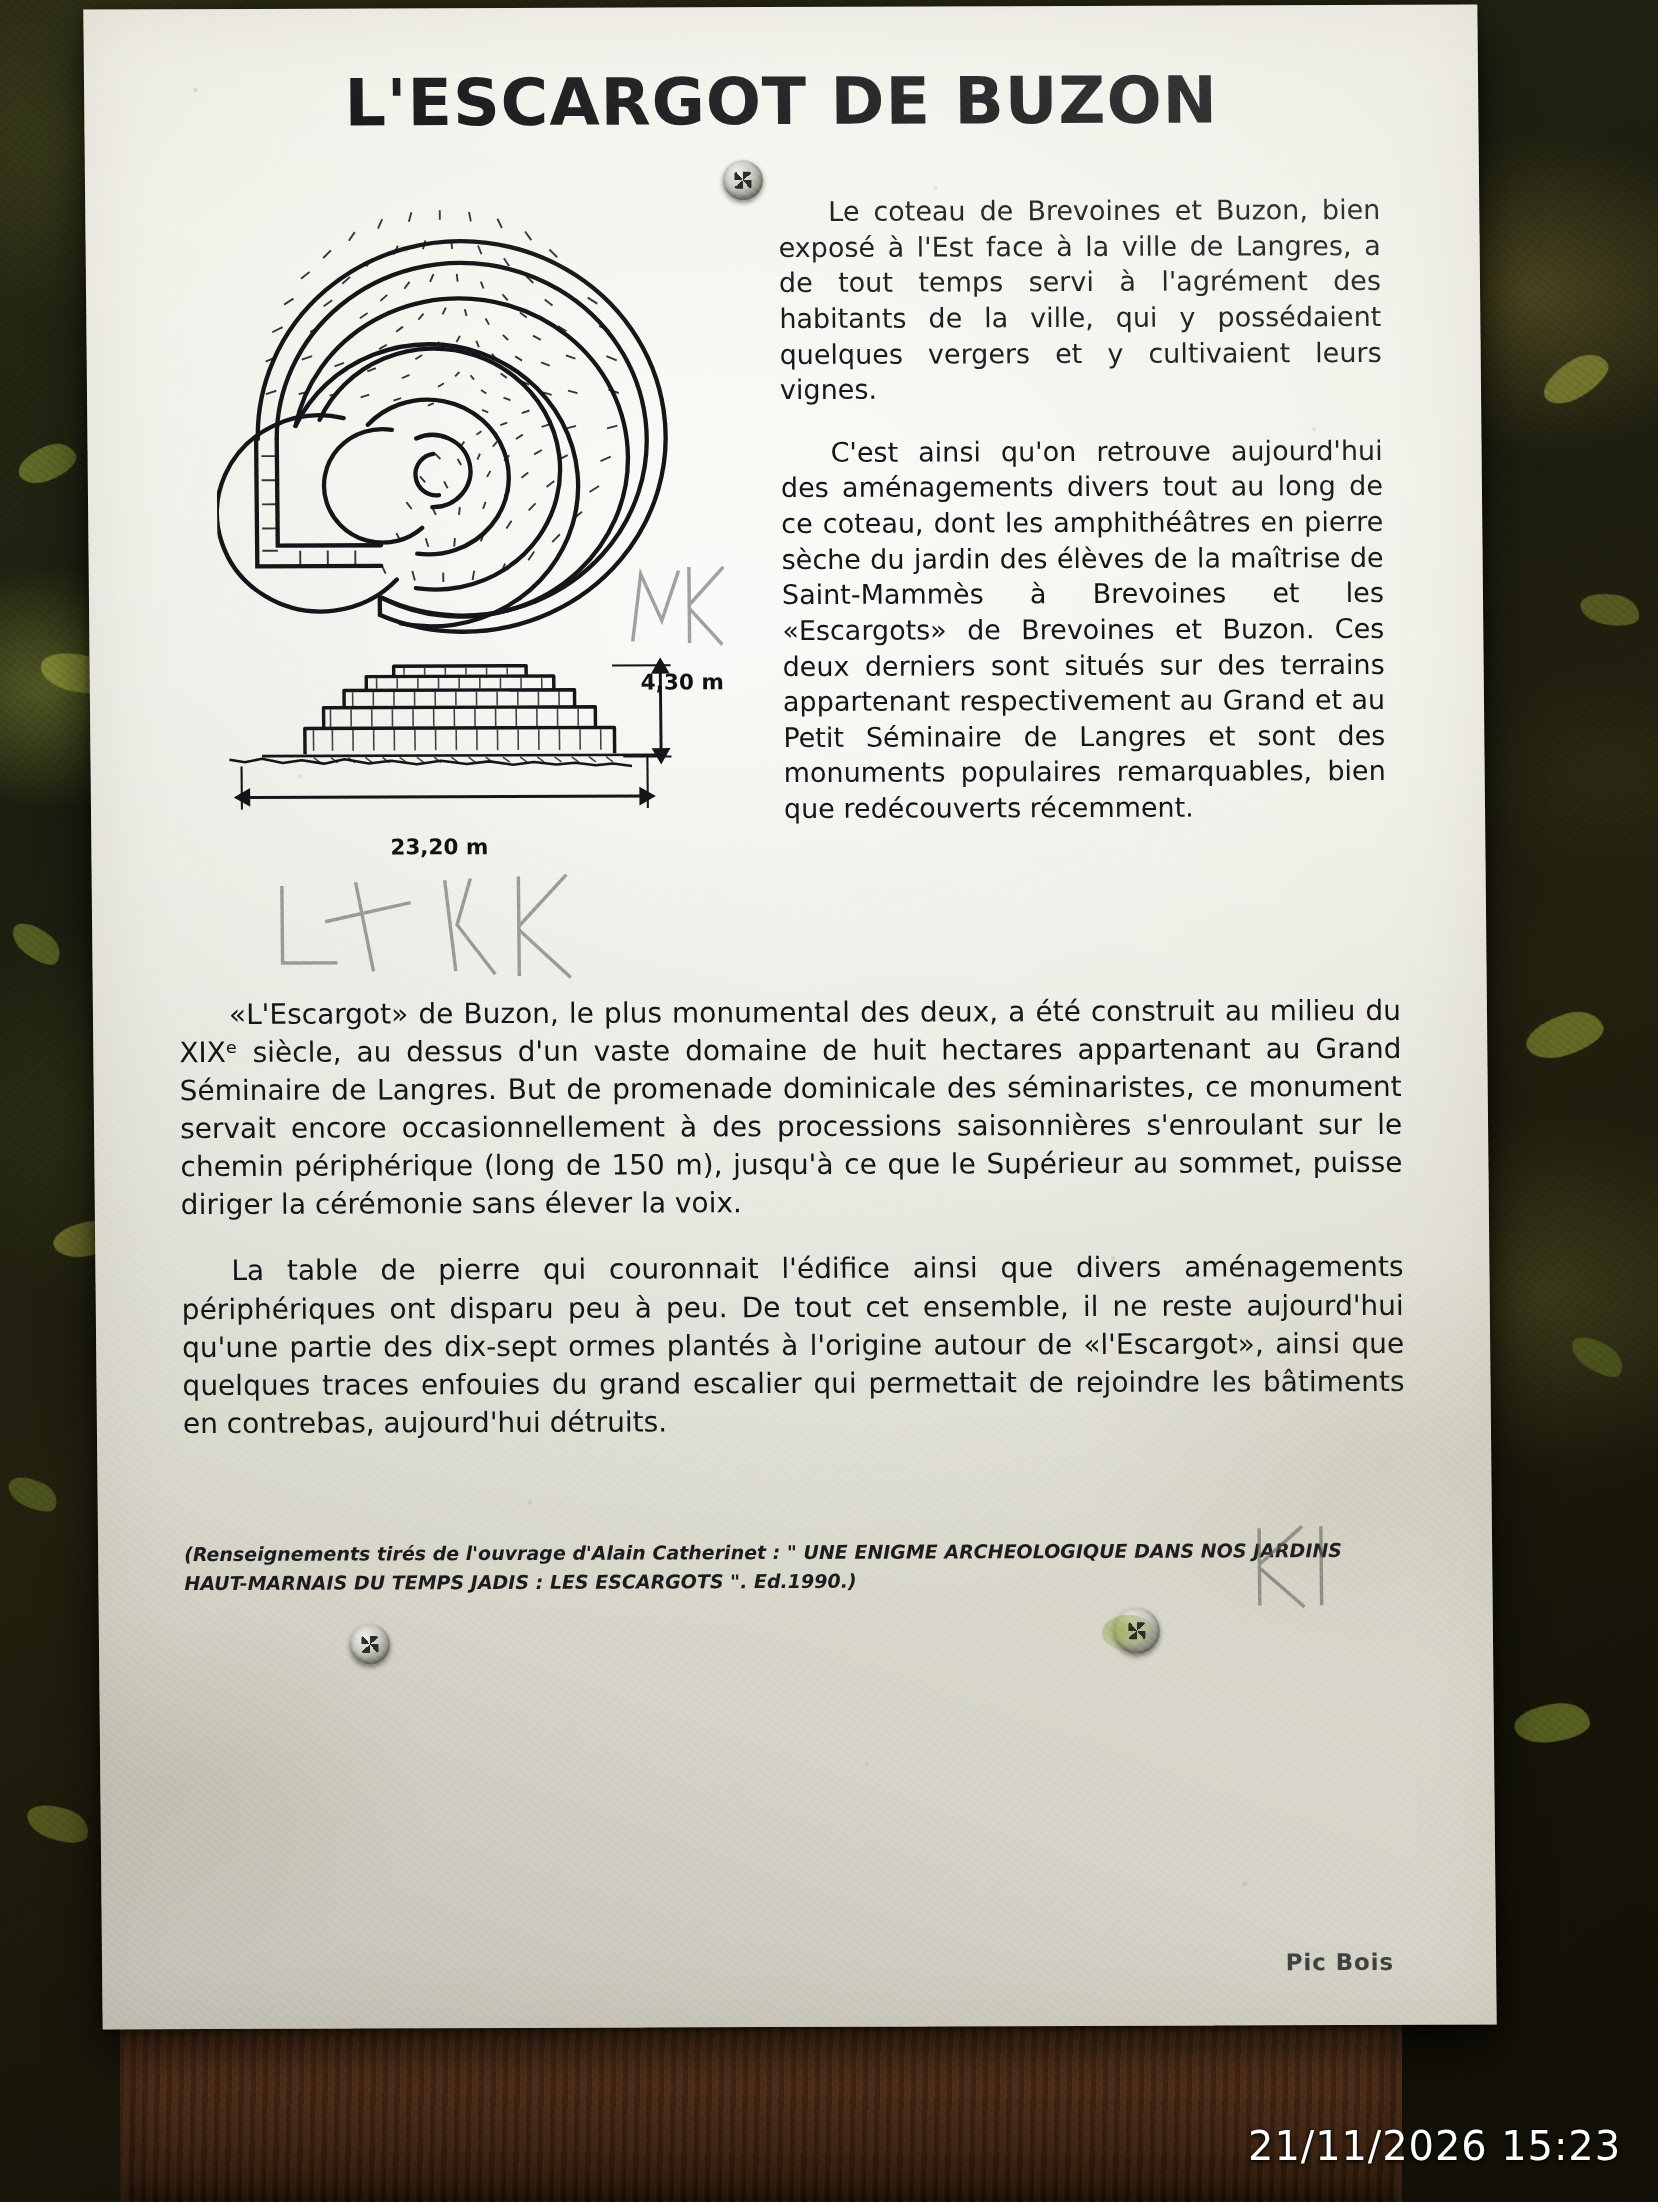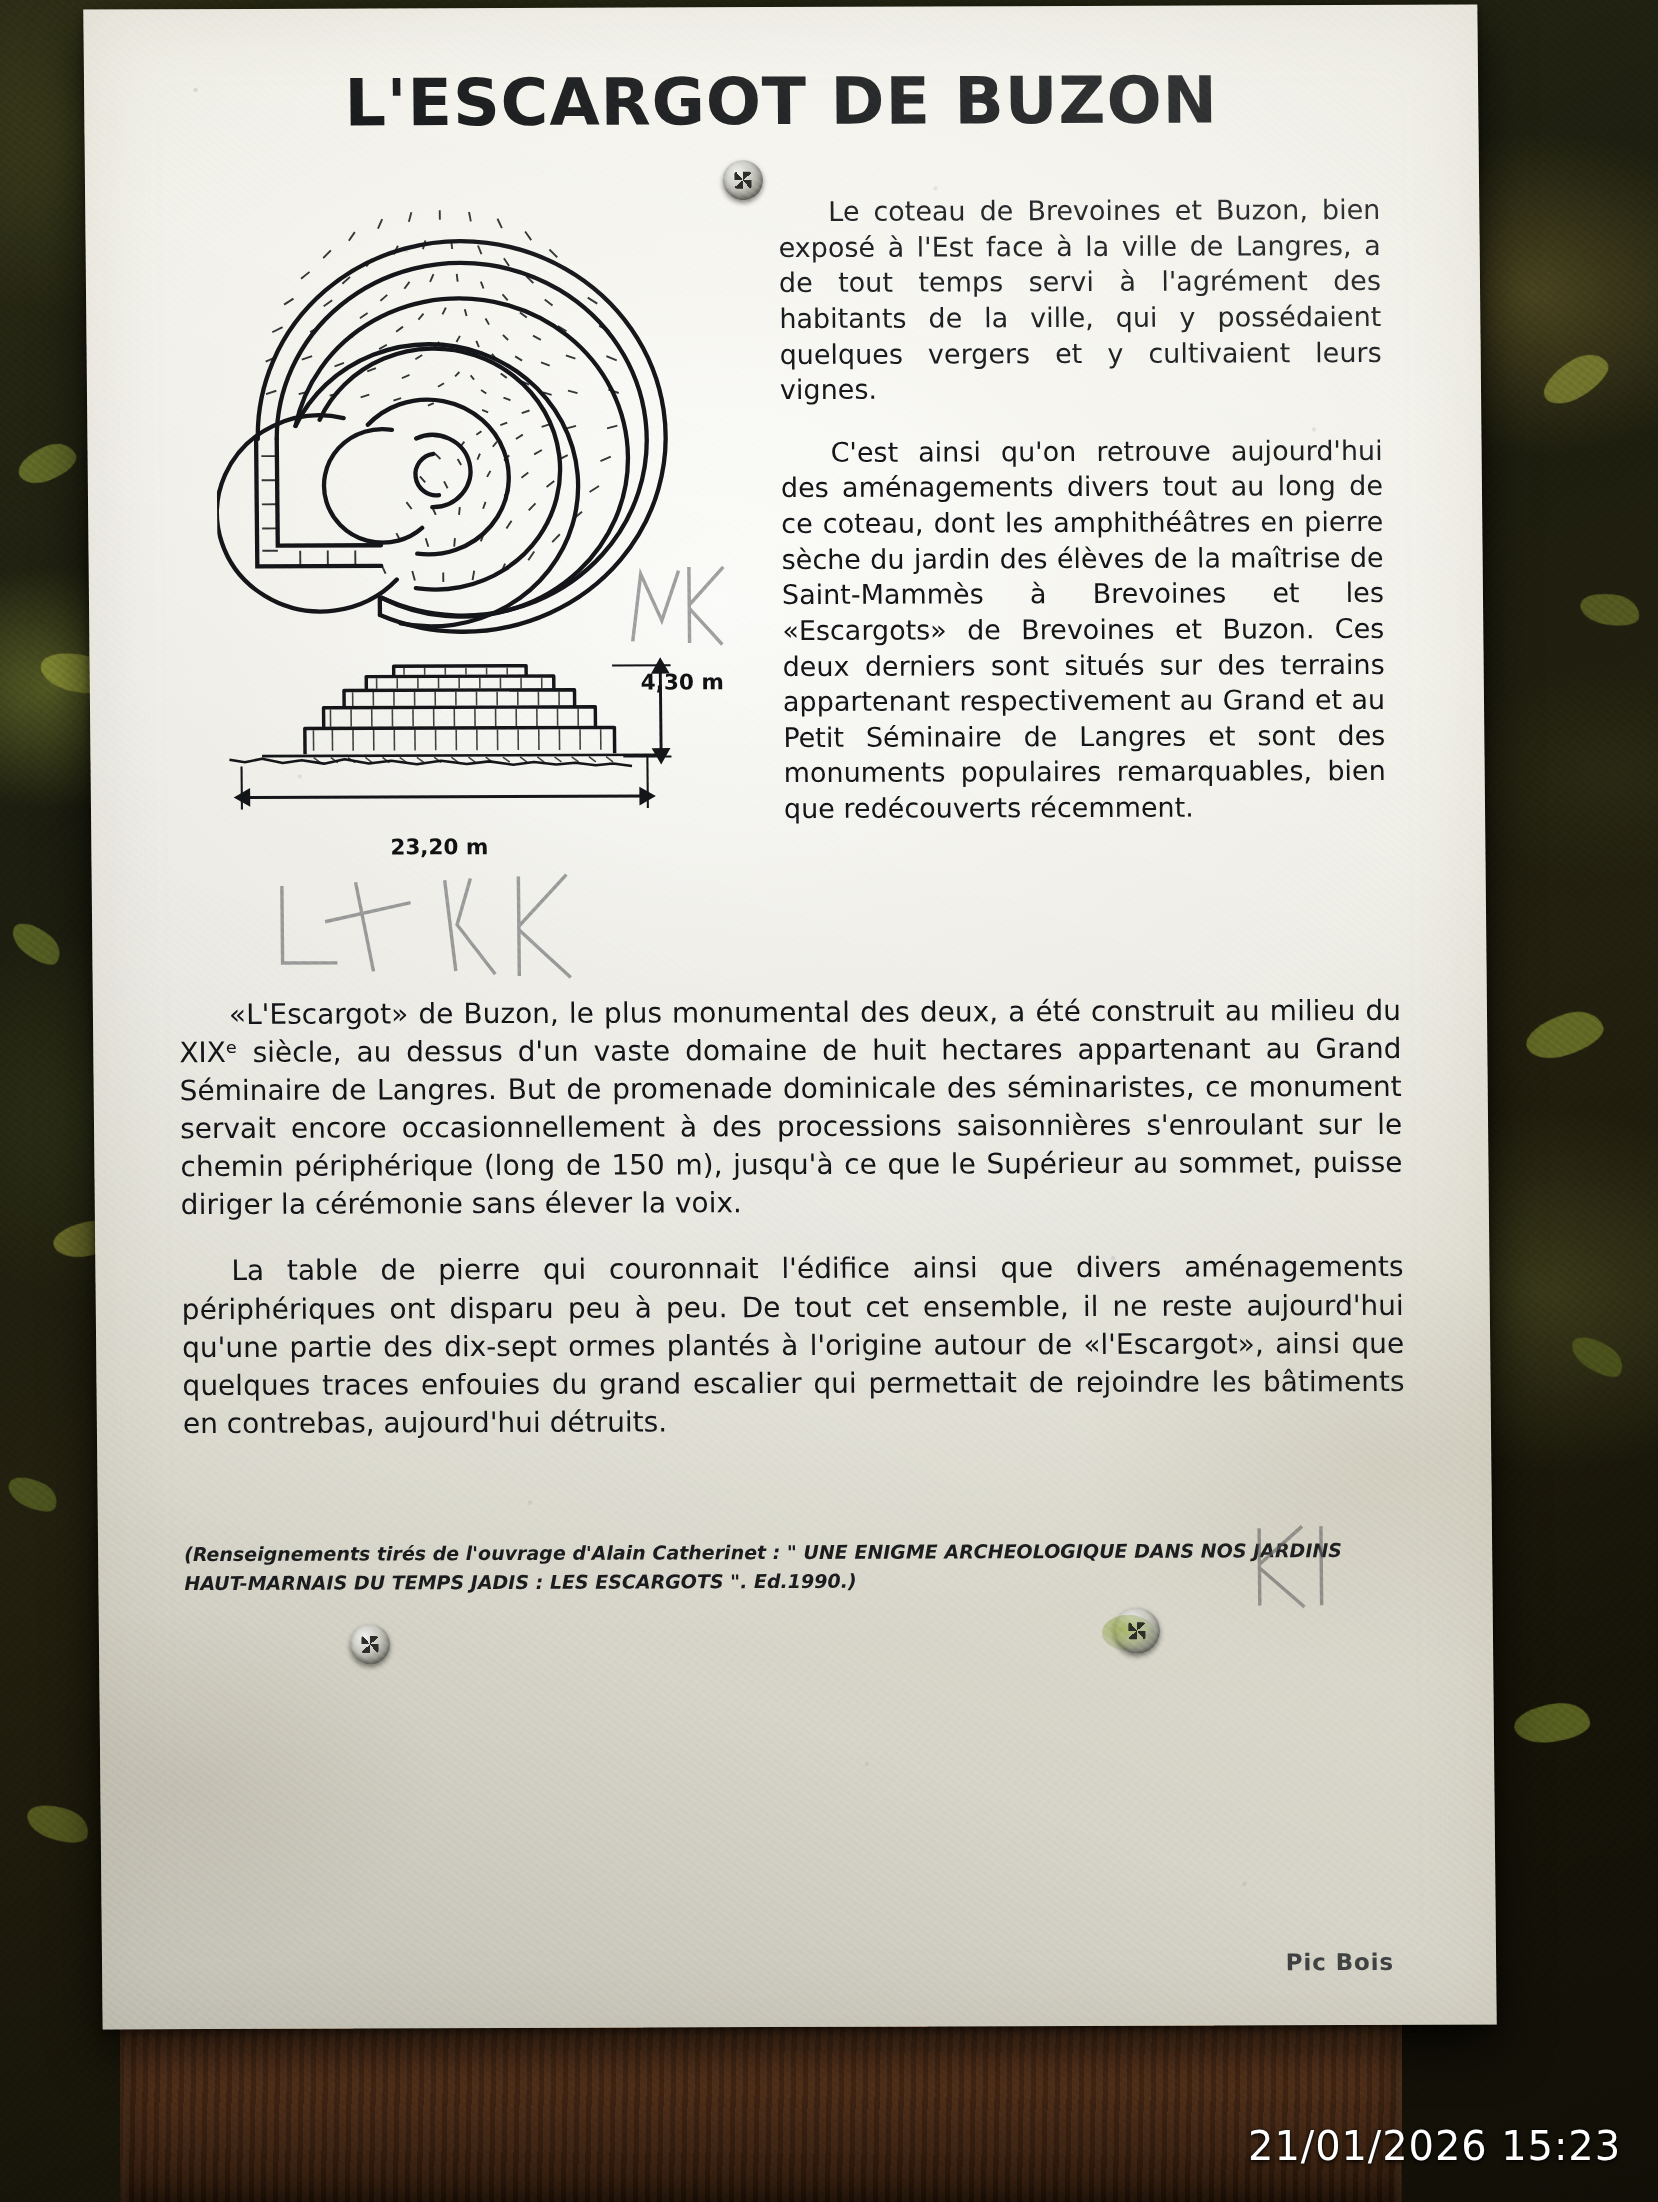--- a/index.html
+++ b/index.html
@@ -388,16 +388,16 @@
 
       <div id="maker">Pic Bois</div>
 
       <div class="screw" id="screw-tl"></div>
       <div class="screw" id="screw-bl"></div>
       <div class="screw" id="screw-br"></div>
 
     </div>
   </div>
 
-  <div id="timestamp">21/01/2026 15:23</div>
+  <div id="timestamp">21/11/2026 15:23</div>
 
 </div>
 
 
 </body></html>

